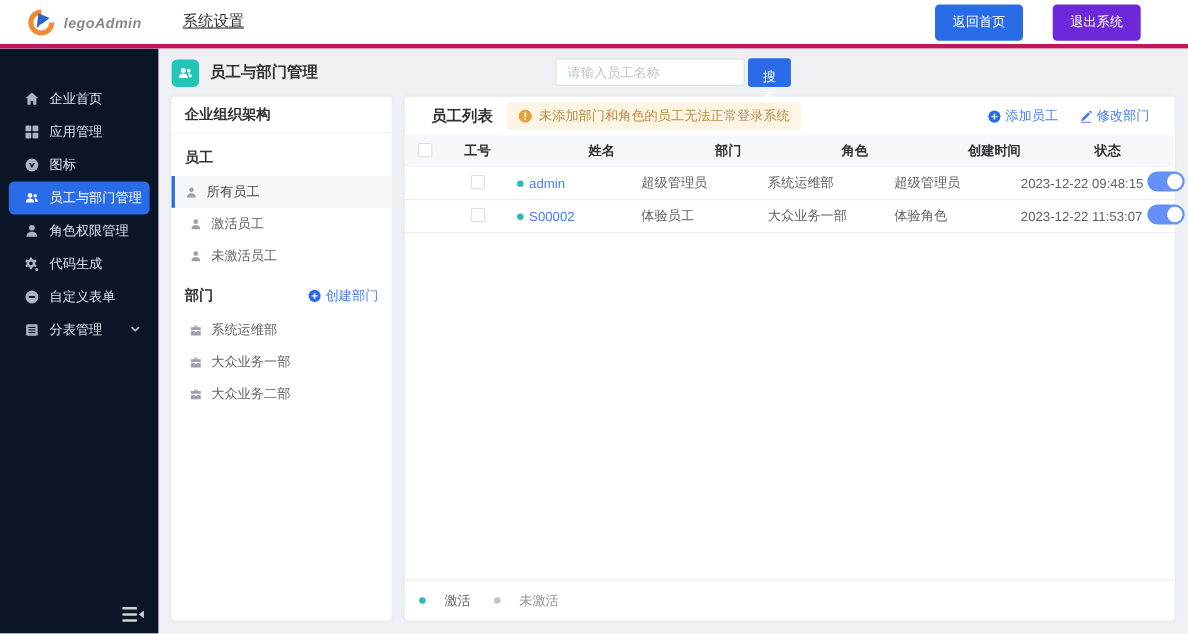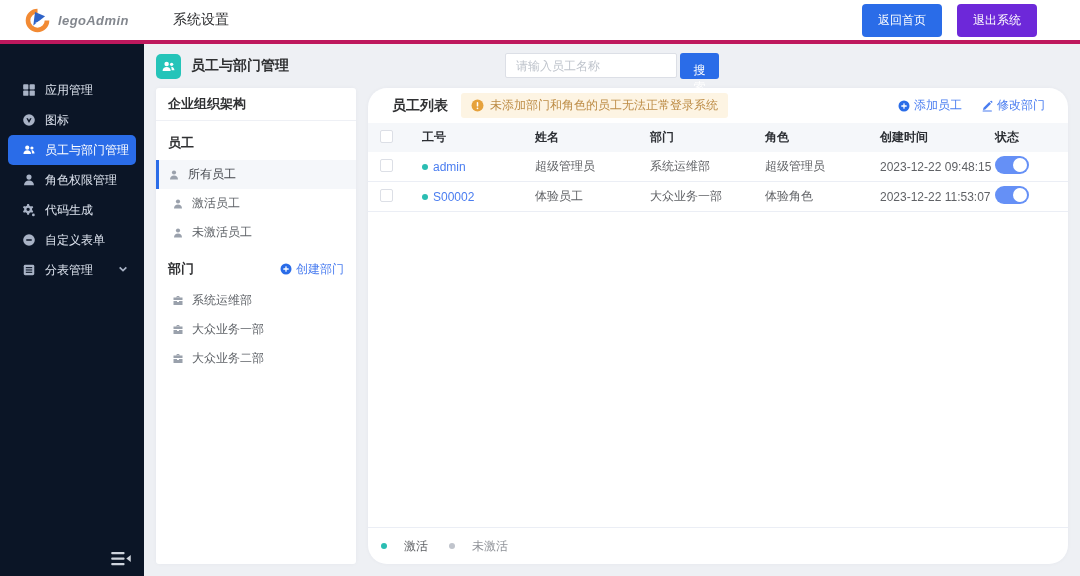--- a/index.html
+++ b/index.html
@@ -11,22 +11,22 @@
     color: #303133;
   }
   
   .header {
     position:absolute; top:0; left:0; width:1080px; height:44px;
     background:#fff; border-bottom:4px solid #be185d;
     display:flex; align-items:center; z-index:20;
   }
   .logo-area { width:144px; display:flex; align-items:center; padding-left:24px; gap:7px; }
   .brand { font-style:italic; font-weight:bold; font-size:13px; color:#83878e; letter-spacing:.4px; }
-  .header-title { margin-left:29px; font-size:14px; color:#303133; }
-  .header-actions { margin-left:auto; padding-right:43px; display:flex; gap:15px; }
+  .header-title { margin-left:22px; font-size:14px; color:#303133;text-decoration:underline; }
+  .header-actions { margin-left:auto; padding-right:43px; display:flex; gap:27px; }
   .btn { border:none; border-radius:4px; font-size:12px; padding:8px 16px; color:#fff; cursor:pointer; font-family:inherit; }
   .btn-primary { background:#2a6ce8; }
   .btn-gray { background:#6d28d9; }
   
   .sidebar {
     position:absolute; top:44px; left:0; width:144px; bottom:0;
     background:#0b1526; padding-top:31px;
   }
   .menu-item {
     height:30px; margin:0 8px; padding:0 8px 0 14px; border-radius:5px;
@@ -58,31 +58,31 @@
   .card { position:absolute; background:#fff; border-radius:3px; box-shadow:0 0 4px rgba(30,40,70,.04); }
   .org-card { left:12px; top:44px; width:200px; bottom:12px; }
   .org-header { height:33px; line-height:32px; padding:0 12px; font-size:13px; font-weight:bold; color:#303133; border-bottom:1px solid #eef0f5; }
   .section-title { padding:13px 12px 8px; font-size:13px; font-weight:bold; color:#303133; display:flex; align-items:center; }
   .tree-item { height:29px; display:flex; align-items:center; gap:8px; padding-left:16px; font-size:12px; color:#5f6368; cursor:pointer; }
   .tree-item svg { width:12px; height:12px; fill:#9aa1ac; flex:0 0 12px; }
   .tree-item.selected { background:#f5f7fa; border-left:3px solid #2a6ce8; padding-left:9px; color:#43464c; }
   .create-link { margin-left:auto; display:flex; align-items:center; gap:4px; font-size:12px; font-weight:normal; color:#4a7df0; cursor:pointer; }
   .plus-ico { width:12px; height:12px; }
   
-  .emp-card { left:224px; right:12px; top:44px; bottom:12px;border-radius:19px; }
+  .emp-card { left:224px; right:12px; top:44px; bottom:12px; }
   .emp-header { height:35px; display:flex; align-items:center; padding:0 23px 0 24px; }
   .emp-title { font-size:14px; font-weight:bold; color:#303133; }
   .warning-badge { margin-left:13px; display:flex; align-items:center; gap:6px; background:#fdf4e3; color:#bd8c46; font-size:12px; padding:4px 10px; border-radius:3px; }
   .warning-badge svg { width:13px; height:13px; }
   .emp-links { margin-left:auto; display:flex; gap:19px; }
   .emp-link { display:flex; align-items:center; gap:4px; font-size:12px; color:#4a7df0; cursor:pointer; }
   .emp-link svg { width:12px; height:12px; }
   .tbl-row { display:grid; grid-template-columns:54px 113px 115px 115px 115px 115px 1fr; align-items:center; font-size:12px; }
   .tbl-head { height:29px; background:#f5f7fa; font-weight:bold; color:#2b2e33; }
-  .tbl-body-row { height:30px; border-bottom:1px solid #ebeef5; color:#606266; }
+  .tbl-body-row { height:30px; border-bottom:1px solid #ebeef5; color:#606266;padding-left:48px; }
   .cb-cell { padding-left:12px; }
   .checkbox { width:13px; height:13px; border:1px solid #dcdfe6; border-radius:2px; background:#fff; display:inline-block; cursor:pointer; }
   .id-cell { display:flex; align-items:center; gap:5px; }
   .dot { width:6px; height:6px; border-radius:50%; display:inline-block; }
   .dot-teal { background:#2abdb2; }
   .dot-gray { background:#c0c4cc; }
   .id-link { color:#4a7df0; cursor:pointer; }
   .switch { width:34px; height:18px; border-radius:9px; background:#6590f6; position:relative; cursor:pointer; display:inline-block; }
   .switch .knob { position:absolute; top:2px; right:2px; width:14px; height:14px; border-radius:50%; background:#fff; }
   .emp-footer { position:absolute; bottom:0; left:0; right:0; height:37px; border-top:1px solid #ebeef5; display:flex; align-items:center; padding-left:13px; gap:21px; }
@@ -102,20 +102,28 @@
     <span class="brand">legoAdmin</span>
   </div>
   <span class="header-title">系统设置</span>
   <div class="header-actions">
     <button class="btn btn-primary">返回首页</button>
     <button class="btn btn-gray">退出系统</button>
   </div>
 </div>
 
 <div class="sidebar">
+  <div class="menu-item">
+    <span class="micon">
+        <svg viewBox="0 0 24 24">
+          <path d="M12 2 L22 11 H19 V21 H14 V15 H10 V21 H5 V11 H2 Z"></path>
+        </svg>
+      </span>
+    <span>企业首页</span>
+  </div>
   <div class="menu-item">
     <span class="micon">
         <svg viewBox="0 0 24 24">
           <rect x="2" y="2" width="9" height="9" rx="1.5"></rect>
           <rect x="13" y="2" width="9" height="9" rx="1.5"></rect>
           <rect x="2" y="13" width="9" height="9" rx="1.5"></rect>
           <rect x="13" y="13" width="9" height="9" rx="1.5"></rect>
         </svg>
       </span>
     <span>应用管理</span>

